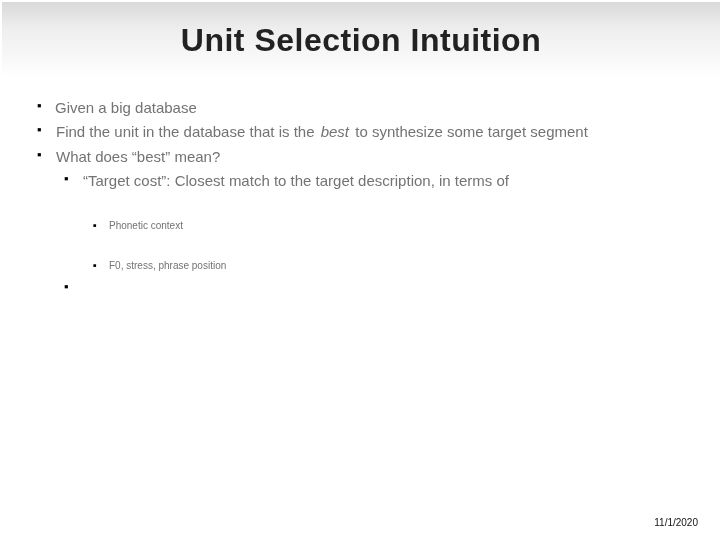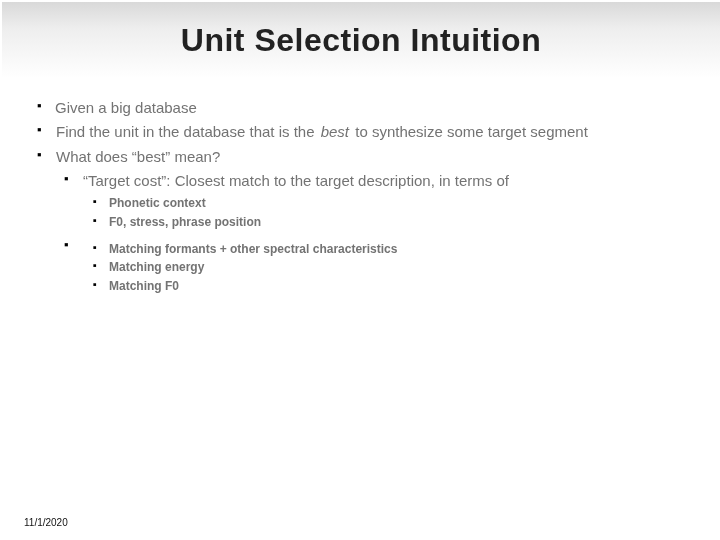--- a/index.html
+++ b/index.html
@@ -54,26 +54,27 @@
   .lvl2 > li::before {
     content: "▪";
     position: absolute;
     left: 0;
     top: 0;
     color: #000;
     font-size: 13px;
   }
   .lvl3 { margin-top: 2px; margin-left: 10px; }
   .lvl3 > li {
-    font-size: 12px;
+    font-size: 10px;
     line-height: 1.4;
     padding-left: 16px;
     position: relative;
     margin-bottom: 0;
-    font-weight: 700;
+    font-weight: 400;
+    margin-top: 24px;
   }
   .lvl3 > li::before {
     content: "▪";
     position: absolute;
     left: 0;
     top: 0;
     color: #000;
     font-size: 11px;
   }
   .italic { font-style: italic; }
@@ -81,20 +82,21 @@
     position: absolute;
     bottom: 12px;
     left: 0;
     width: 100%;
     padding: 0 22px 0 22px;
     display: flex;
     justify-content: space-between;
     align-items: flex-end;
     font-size: 10px;
     color: #111;
+    flex-direction: column;
   }
   .footer-right {
     display: flex;
     align-items: flex-end;
     gap: 18px;
   }
   .pagenum {
     font-size: 15px;
     color: #222;
   }
@@ -116,25 +118,20 @@
       <span>What does “best” mean?</span>
       <ul class="lvl2">
         <li>
           <span>“Target cost”: Closest match to the target description, in terms of</span>
           <ul class="lvl3">
             <li>Phonetic context</li>
             <li>F0, stress, phrase position</li>
           </ul>
         </li>
         <li>
-          <ul class="lvl3">
-            <li>Matching formants + other spectral characteristics</li>
-            <li>Matching energy</li>
-            <li>Matching F0</li>
-          </ul>
         </li>
       </ul>
     </li>
   </ul>
 </div>
 
 <div class="footer">
   <span>11/1/2020</span>
 </div>
 

